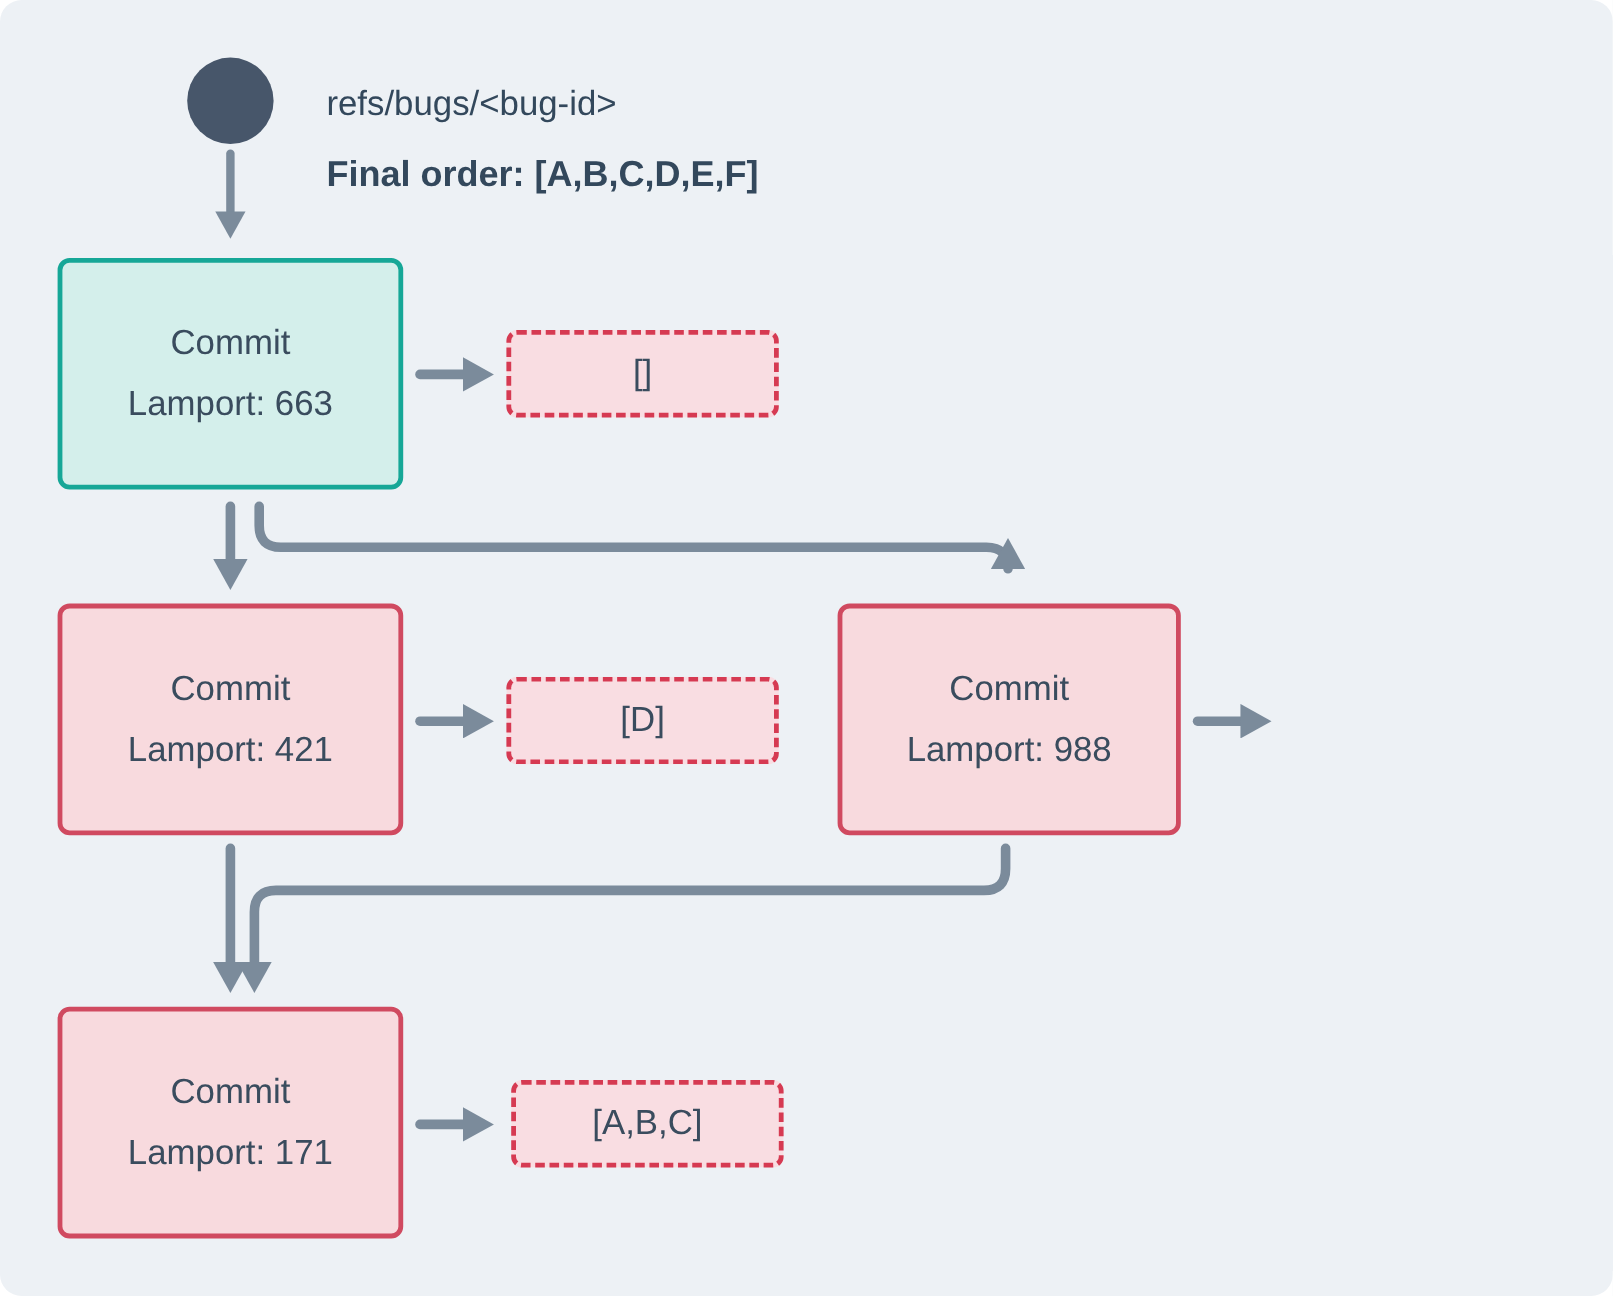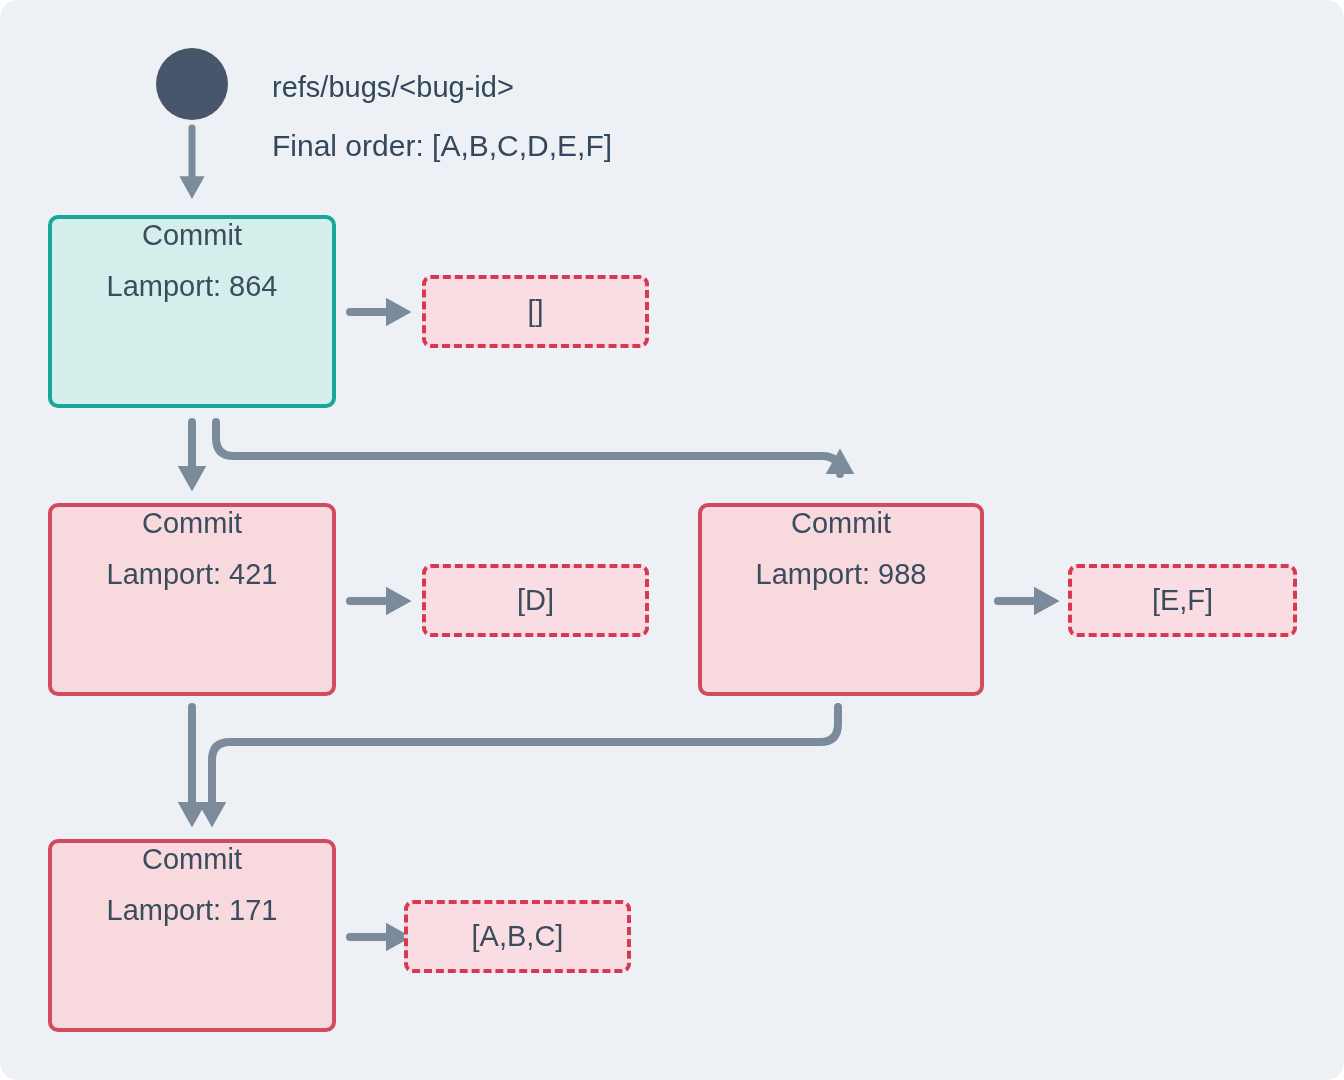--- a/index.html
+++ b/index.html
@@ -52,34 +52,35 @@
     position: absolute;
     left: 272px; top: 71px;
     font-size: 29px;
     color: var(--ink);
     white-space: nowrap;
   }
   .final-order {
     position: absolute;
     left: 272px; top: 129px;
     font-size: 30px;
-    font-weight: normal;
+    font-weight: bold;
     color: var(--ink);
     white-space: nowrap;
   }
 
   .commit {
     position: absolute;
     width: 288px; height: 193px;
     box-sizing: border-box;
     border: 4px solid;
     border-radius: 10px;
     display: flex;
     flex-direction: column;
     align-items: center;
+    justify-content: center;
     gap: 18px;
     font-size: 29px;
     color: var(--node-ink);
   }
   .commit.teal { border-color: var(--teal-border); background: var(--teal-fill); }
   .commit.pink { border-color: var(--red-border); background: var(--pink-fill); }
   #n864 { left: 48px; top: 215px; }
   #n246 { left: 48px; top: 503px; }
   #n537 { left: 698px; top: 503px; width: 286px; }
   #n127 { left: 48px; top: 839px; }
@@ -93,21 +94,21 @@
     border-radius: 9px;
     display: flex;
     align-items: center;
     justify-content: center;
     font-size: 29px;
     color: var(--node-ink);
   }
   #p864 { left: 422px; top: 275px; }
   #p246 { left: 422px; top: 564px; }
   #p537 { left: 1068px; top: 564px; width: 229px; }
-  #p127 { left: 404px; top: 900px; }
+  #p127 { left: 426px; top: 900px; }
 </style>
 </head>
 <body>
 
 <div class="canvas">
 
   <svg class="edges" viewBox="0 0 1344 1080" xmlns="http://www.w3.org/2000/svg">
     <defs>
       <marker id="ah" viewBox="0 0 10 10" refX="1.5" refY="5" markerWidth="3.6" markerHeight="3.6" orient="auto">
         <path class="arrow-head" d="M0,0 L9,5 L0,10 Z"></path>
@@ -123,44 +124,41 @@
     <path class="edge" d="M838,707 L838,724 Q838,742 820,742 L230,742 Q212,742 212,760 L212,806" marker-end="url(#ah)"></path>
     <path class="edge" d="M350,937 L390,937" marker-end="url(#ah)"></path>
   </svg>
 
   <div class="ref-dot"></div>
   <div class="ref-label">refs/bugs/&lt;bug-id&gt;</div>
   <div class="final-order">Final order: [A,B,C,D,E,F]</div>
 
   <div class="commit teal" id="n864">
     <span>Commit</span>
-    <span>Lamport: 864</span>
+    <span>Lamport: 663</span>
   </div>
 
   <div class="payload" id="p864">
     <span>[]</span>
   </div>
 
   <div class="commit pink" id="n246">
     <span>Commit</span>
     <span>Lamport: 421</span>
   </div>
 
   <div class="payload" id="p246">
     <span>[D]</span>
   </div>
 
   <div class="commit pink" id="n537">
     <span>Commit</span>
     <span>Lamport: 988</span>
   </div>
 
-  <div class="payload" id="p537">
-    <span>[E,F]</span>
-  </div>
 
   <div class="commit pink" id="n127">
     <span>Commit</span>
     <span>Lamport: 171</span>
   </div>
 
   <div class="payload" id="p127">
     <span>[A,B,C]</span>
   </div>
 

